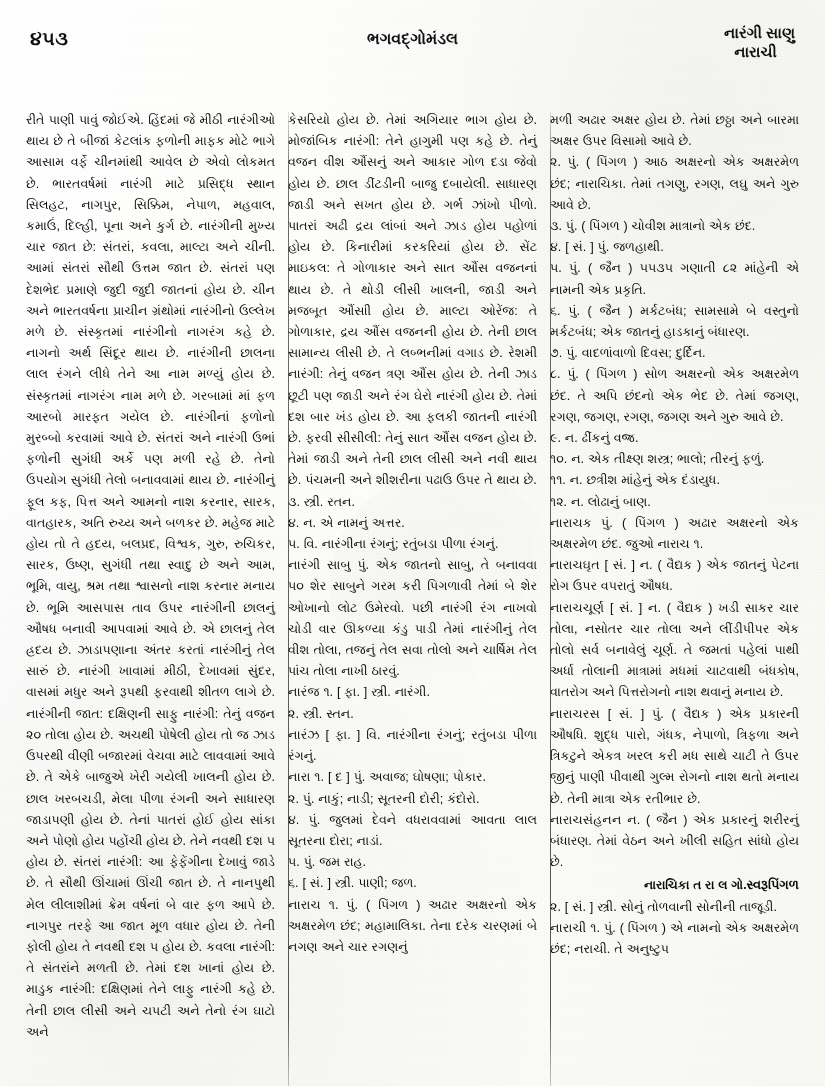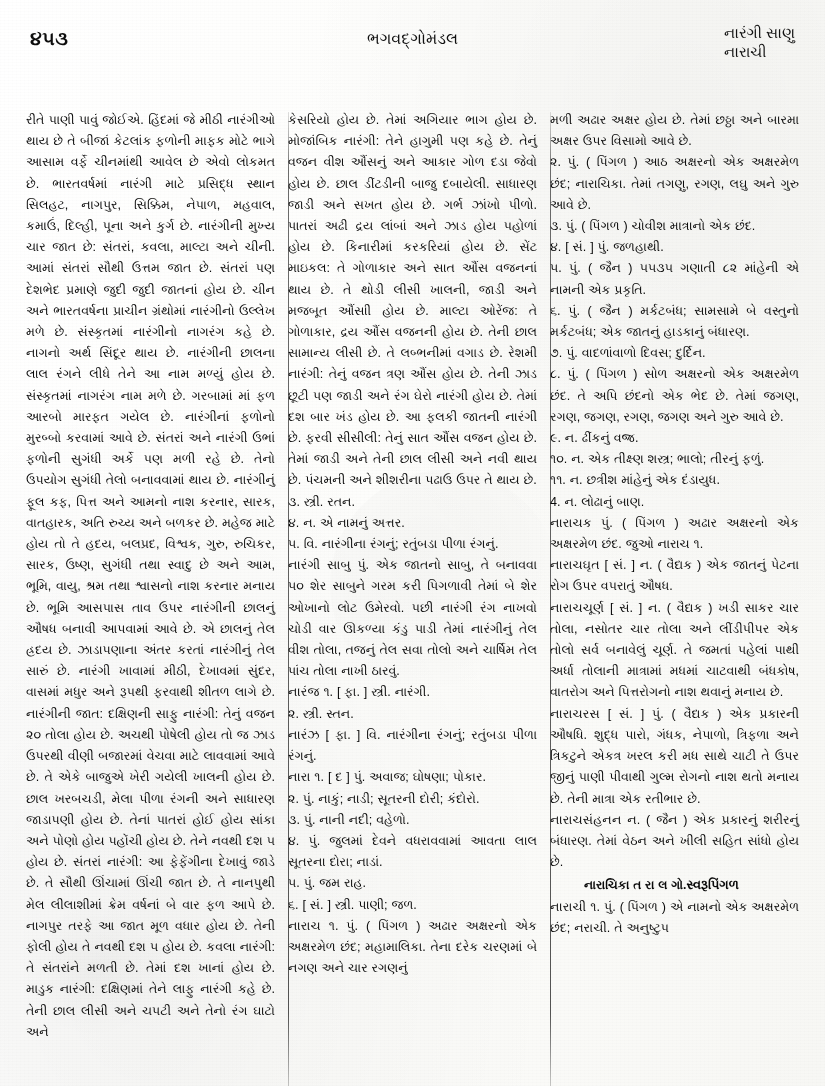--- a/index.html
+++ b/index.html
@@ -22,37 +22,37 @@
       repeating-linear-gradient(90deg, rgba(0,0,0,.013) 0 1px, rgba(0,0,0,0) 1px 4px);
   }
   .wm{position:absolute;left:330px;top:470px;width:230px;height:230px;
     border-radius:50%;pointer-events:none;
     background:radial-gradient(circle at 40% 36%, rgba(0,0,0,.028) 0%, rgba(0,0,0,.012) 52%, rgba(0,0,0,0) 70%);}
   .wm2{position:absolute;left:20px;top:900px;width:150px;height:140px;pointer-events:none;
     background:radial-gradient(ellipse at 50% 50%, rgba(0,0,0,.03) 0%, rgba(0,0,0,0) 68%);transform:rotate(-14deg);}
 
   .hdr{position:absolute;left:0;right:0;top:20px;height:50px;}
   .hdr .pg{position:absolute;left:30px;top:8px;font-size:19px;font-weight:bold;color:#0d0d0d;letter-spacing:.5px;text-align:right;}
-  .hdr .ctr{position:absolute;left:0;right:0;top:10px;text-align:center;font-size:16px;font-weight:normal;color:#111;}
-  .hdr .rt{position:absolute;right:30px;top:4px;text-align:left;font-size:15px;font-weight:normal;color:#111;line-height:1.25;}
+  .hdr .ctr{position:absolute;left:0;right:0;top:10px;text-align:center;font-size:16px;font-weight:bold;color:#111;}
+  .hdr .rt{position:absolute;right:30px;top:4px;text-align:center;font-size:15px;font-weight:bold;color:#111;line-height:1.25;}
   .hdr .rt div:last-child{padding-right:8px;}
 
   .cols{position:absolute;left:26px;top:76px;width:773px;height:1000px;display:flex;margin-top:34px;}
   .col{width:249px;position:relative;}
   .col + .col{margin-left:13px;}
   .rule{position:absolute;left:0;top:2px;bottom:18px;width:1px;
     background:linear-gradient(180deg,rgba(20,20,20,.12) 0%,rgba(20,20,20,.62) 6%,rgba(20,20,20,.72) 92%,rgba(20,20,20,.18) 100%);}
 
   .body{font-size:12.6px;line-height:21.2px;color:#0a0a0a;text-align:justify;
         text-justify:inter-word;word-spacing:.4px;}
   p{margin:0;}
   .para{text-indent:0;}
   .ent{margin:0;}
   .hw{font-weight:normal;letter-spacing:.2px;}
-  .verse{display:flex;justify-content:flex-start;align-items:baseline;
+  .verse{display:flex;justify-content:flex-end;align-items:baseline;
          font-weight:bold;font-size:12.2px;margin:1px 0 0 0;}
   .verse .vtext{padding-left:34px;}
   .verse .vsrc{font-size:13px;}
 </style>
 </head>
 <body>
 
 <div class="page">
   <div class="grain"></div>
   <div class="wm"></div>
@@ -81,21 +81,20 @@
         <p class="para">કેસરિયો હોય છે. તેમાં અગિયાર ભાગ હોય છે. મોજાંબિક નારંગી: તેને હાગુમી પણ કહે છે. તેનું વજન વીશ ઔંસનું અને આકાર ગોળ દડા જેવો હોય છે. છાલ ડીંટડીની બાજુ દબાયેલી. સાધારણ જાડી અને સખત હોય છે. ગર્ભ ઝાંખો પીળો. પાતરાં અઢી દ્રય લાંબાં અને ઝાડ હોય પહોળાં હોય છે. કિનારીમાં કરકરિયાં હોય છે. સેંટ માઇકલ: તે ગોળાકાર અને સાત ઔંસ વજનનાં થાય છે. તે થોડી લીસી ખાલની, જાડી અને મજબૂત ઔંસાી હોય છે. માલ્ટા ઓરેંજ: તે ગોળાકાર, દ્રય ઔંસ વજનની હોય છે. તેની છાલ સામાન્ય લીસી છે. તે લબ્ભનીમાં વગાડ છે. રેશમી નારંગી: તેનું વજન ત્રણ ઔંસ હોય છે. તેની ઝાડ છૂટી પણ જાડી અને રંગ ઘેરો નારંગી હોય છે. તેમાં દશ બાર ખંડ હોય છે. આ ફલકી જાતની નારંગી છે. ફરવી સીસીલી: તેનું સાત ઔંસ વજન હોય છે. તેમાં જાડી અને તેની છાલ લીસી અને નવી થાય છે. પંચમની અને શીશરીના પઢાઉ ઉપર તે થાય છે.</p>
         <p class="ent"><span class="hw"></span><span>૩. સ્ત્રી. રતન.</span></p>
         <p class="ent"><span class="hw"></span><span>૪. ન. એ નામનું અત્તર.</span></p>
         <p class="ent"><span class="hw"></span><span>૫. વિ. નારંગીના રંગનું; રતુંબડા પીળા રંગનું.</span></p>
         <p class="ent"><span class="hw">નારંગી સાબુ</span><span> પું. એક જાતનો સાબુ, તે બનાવવા ૫૦ શેર સાબુને ગરમ કરી પિગળાવી તેમાં બે શેર ઓખાનો લોટ ઉમેરવો. પછી નારંગી રંગ નાખવો ચોડી વાર ઊકળ્યા કંડુ પાડી તેમાં નારંગીનું તેલ વીશ તોલા, તજનું તેલ સવા તોલો અને ચાર્ષિમ તેલ પાંચ તોલા નાખી ઠારવું.</span></p>
         <p class="ent"><span class="hw">નારંજ</span><span> ૧. [ ફા. ] સ્ત્રી. નારંગી.</span></p>
         <p class="ent"><span class="hw"></span><span>૨. સ્ત્રી. સ્તન.</span></p>
         <p class="ent"><span class="hw">નારંઝ</span><span> [ ફા. ] વિ. નારંગીના રંગનું; રતુંબડા પીળા રંગનું.</span></p>
         <p class="ent"><span class="hw">નારા</span><span> ૧. [ દ ] પું. અવાજ; ઘોષણા; પોકાર.</span></p>
         <p class="ent"><span class="hw"></span><span>૨. પું. નાકું; નાડી; સૂતરની દોરી; કંદોરો.</span></p>
-        <p class="ent"><span class="hw"></span><span>૩. પું. નાની નદી; વહેળો.</span></p>
         <p class="ent"><span class="hw"></span><span>૪. પું. જુલમાં દેવને વધરાવવામાં આવતા લાલ સૂતરના દોરા; નાડાં.</span></p>
         <p class="ent"><span class="hw"></span><span>૫. પું. જમ રાહ.</span></p>
         <p class="ent"><span class="hw"></span><span>૬. [ સં. ] સ્ત્રી. પાણી; જળ.</span></p>
         <p class="ent"><span class="hw">નારાચ</span><span> ૧. પું. ( પિંગળ ) અઢાર અક્ષરનો એક અક્ષરમેળ છંદ; મહામાલિકા. તેના દરેક ચરણમાં બે નગણ અને ચાર રગણનું</span></p>
       </div>
     </div>
 
     <div class="col">
       <div class="rule"></div>
       <div class="body">
@@ -103,31 +102,32 @@
         <p class="ent"><span class="hw"></span><span>૨. પું. ( પિંગળ ) આઠ અક્ષરનો એક અક્ષરમેળ છંદ; નારાચિકા. તેમાં તગણુ, રગણ, લઘુ અને ગુરુ આવે છે.</span></p>
         <p class="ent"><span class="hw"></span><span>૩. પું. ( પિંગળ ) ચોવીશ માત્રાનો એક છંદ.</span></p>
         <p class="ent"><span class="hw"></span><span>૪. [ સં. ] પું. જળહાથી.</span></p>
         <p class="ent"><span class="hw"></span><span>૫. પું. ( જૈન ) ૫૫૩૫ ગણાતી ૮૨ માંહેની એ નામની એક પ્રકૃતિ.</span></p>
         <p class="ent"><span class="hw"></span><span>૬. પું. ( જૈન ) મર્કટબંધ; સામસામે બે વસ્તુનો મર્કટબંધ; એક જાતનું હાડકાનું બંધારણ.</span></p>
         <p class="ent"><span class="hw"></span><span>૭. પું. વાદળાંવાળો દિવસ; દુર્દિન.</span></p>
         <p class="ent"><span class="hw"></span><span>૮. પું. ( પિંગળ ) સોળ અક્ષરનો એક અક્ષરમેળ છંદ. તે અપિ છંદનો એક ભેદ છે. તેમાં જગણ, રગણ, જગણ, રગણ, જગણ અને ગુરુ આવે છે.</span></p>
         <p class="ent"><span class="hw"></span><span>૯. ન. ઢીંકનું વજ્ર.</span></p>
         <p class="ent"><span class="hw"></span><span>૧૦. ન. એક તીક્ષ્ણ શસ્ત્ર; ભાલો; તીરનું ફળું.</span></p>
         <p class="ent"><span class="hw"></span><span>૧૧. ન. છત્રીશ માંહેનું એક દંડાયુધ.</span></p>
-        <p class="ent"><span class="hw"></span><span>4. ન. લોઢાનું બાણ.</span></p>
+        <p class="ent"><span class="hw"></span><span>૧૨. ન. લોઢાનું બાણ.</span></p>
         <p class="ent"><span class="hw">નારાચક</span><span> પું. ( પિંગળ ) અઢાર અક્ષરનો એક અક્ષરમેળ છંદ. જુઓ નારાચ ૧.</span></p>
         <p class="ent"><span class="hw">નારાચઘૃત</span><span> [ સં. ] ન. ( વૈદ્યક ) એક જાતનું પેટના રોગ ઉપર વપરાતું ઔષધ.</span></p>
         <p class="ent"><span class="hw">નારાચચૂર્ણ</span><span> [ સં. ] ન. ( વૈદ્યક ) ખડી સાકર ચાર તોલા, નસોતર ચાર તોલા અને લીંડીપીપર એક તોલો સર્વ બનાવેલું ચૂર્ણ. તે જમતાં પહેલાં પાથી અર્ધા તોલાની માત્રામાં મધમાં ચાટવાથી બંધકોષ, વાતરોગ અને પિત્તરોગનો નાશ થવાનું મનાય છે.</span></p>
         <p class="ent"><span class="hw">નારાચરસ</span><span> [ સં. ] પું. ( વૈદ્યક ) એક પ્રકારની ઔષધિ. શુદ્ધ પારો, ગંધક, નેપાળો, ત્રિફળા અને ત્રિકટુને એકત્ર ખરલ કરી મધ સાથે ચાટી તે ઉપર જીનું પાણી પીવાથી ગુલ્મ રોગનો નાશ થતો મનાય છે. તેની માત્રા એક રતીભાર છે.</span></p>
         <p class="ent"><span class="hw">નારાચસંહનન</span><span> ન. ( જૈન ) એક પ્રકારનું શરીરનું બંધારણ. તેમાં વેઠન અને ખીલી સહિત સાંધો હોય છે.</span></p>
         <p class="ent"><span class="hw"></span><span></span></p>
 
         <div class="verse">
           <span class="vtext">નારાચિકા ત રા લ ગો.</span>
           <span class="vsrc">સ્વરૂપિંગળ</span>
         </div>
 
+        <p class="ent"><span class="hw"></span><span>૨. [ સં. ] સ્ત્રી. સોનું તોળવાની સોનીની તાજૂડી.</span></p>
         <p class="ent"><span class="hw">નારાચી</span><span> ૧. પું. ( પિંગળ ) એ નામનો એક અક્ષરમેળ છંદ; નરાચી. તે અનુષ્ટુપ</span></p>
       </div>
     </div>
 
   </div>
 </div>
 
 </body></html>

